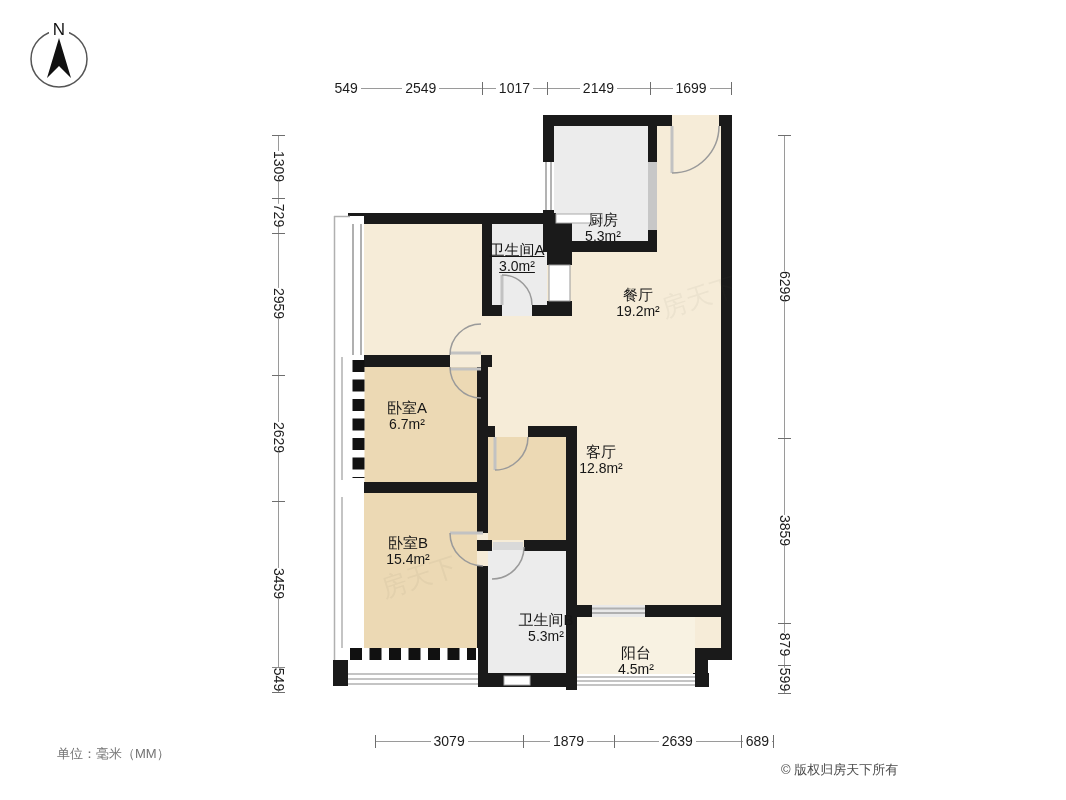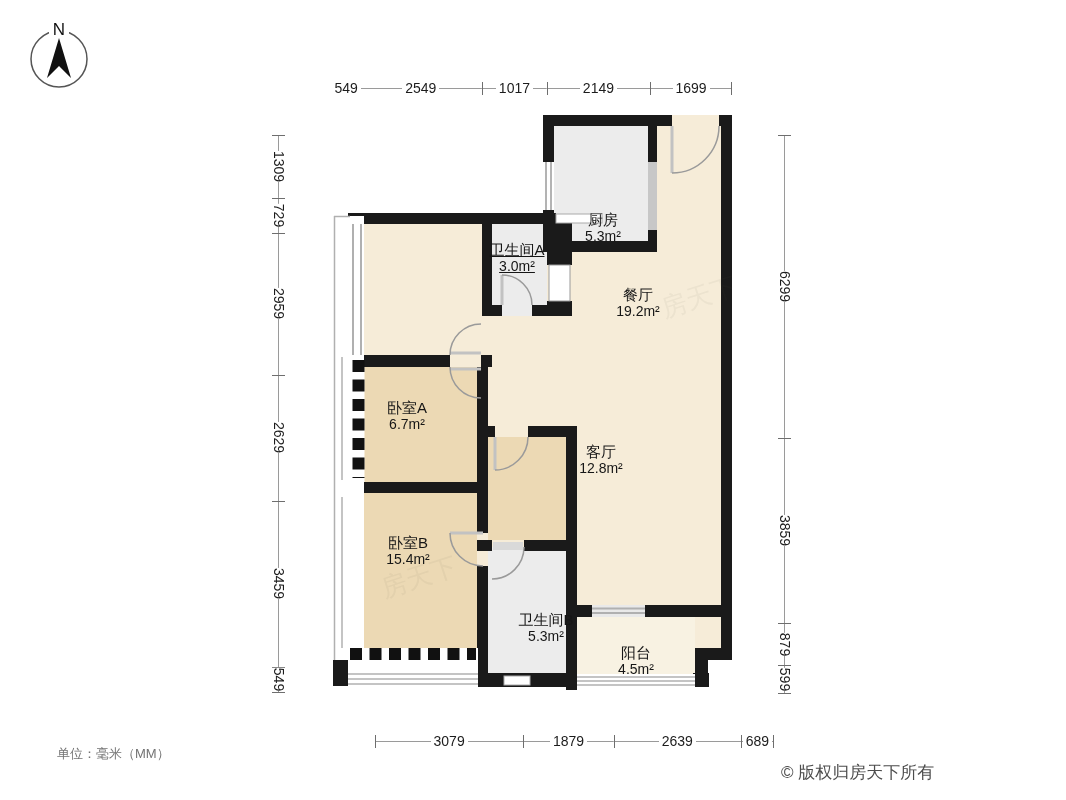--- a/index.html
+++ b/index.html
@@ -25,21 +25,21 @@
                 background:linear-gradient(#9a9a9a,#9a9a9a) center/1px 100% no-repeat;}
   .scale-v .seg::before{content:"";position:absolute;top:0;left:1px;right:1px;height:1px;background:#6e6e6e;}
   .scale-v .seg:last-child::after{content:"";position:absolute;bottom:0;left:1px;right:1px;height:1px;background:#6e6e6e;}
   .seg span{background:#fff;padding:0 3px;font-size:14px;color:#1c1c1c;line-height:15px;z-index:1;}
   .scale-v .seg span{transform:rotate(90deg);white-space:nowrap;padding:3px 0;}
 
   
   .footer-text{position:absolute;color:#737373;}
   #unit-note{left:57px;top:745px;font-size:13px;}
   #disclaimer-note{left:57px;top:765px;font-size:14px;}
-  #copyright-note{left:781px;top:761px;font-size:17px;color:#4d4d4d;}
+  #copyright-note{left:781px;top:761px;font-size:13px;color:#4d4d4d;}
 
   
   #compass{position:absolute;left:26px;top:14px;}
 
   
   .watermark{position:absolute;font-size:26px;color:rgba(90,80,60,0.06);transform:rotate(-18deg);pointer-events:none;}
 </style>
 </head>
 <body>
 

